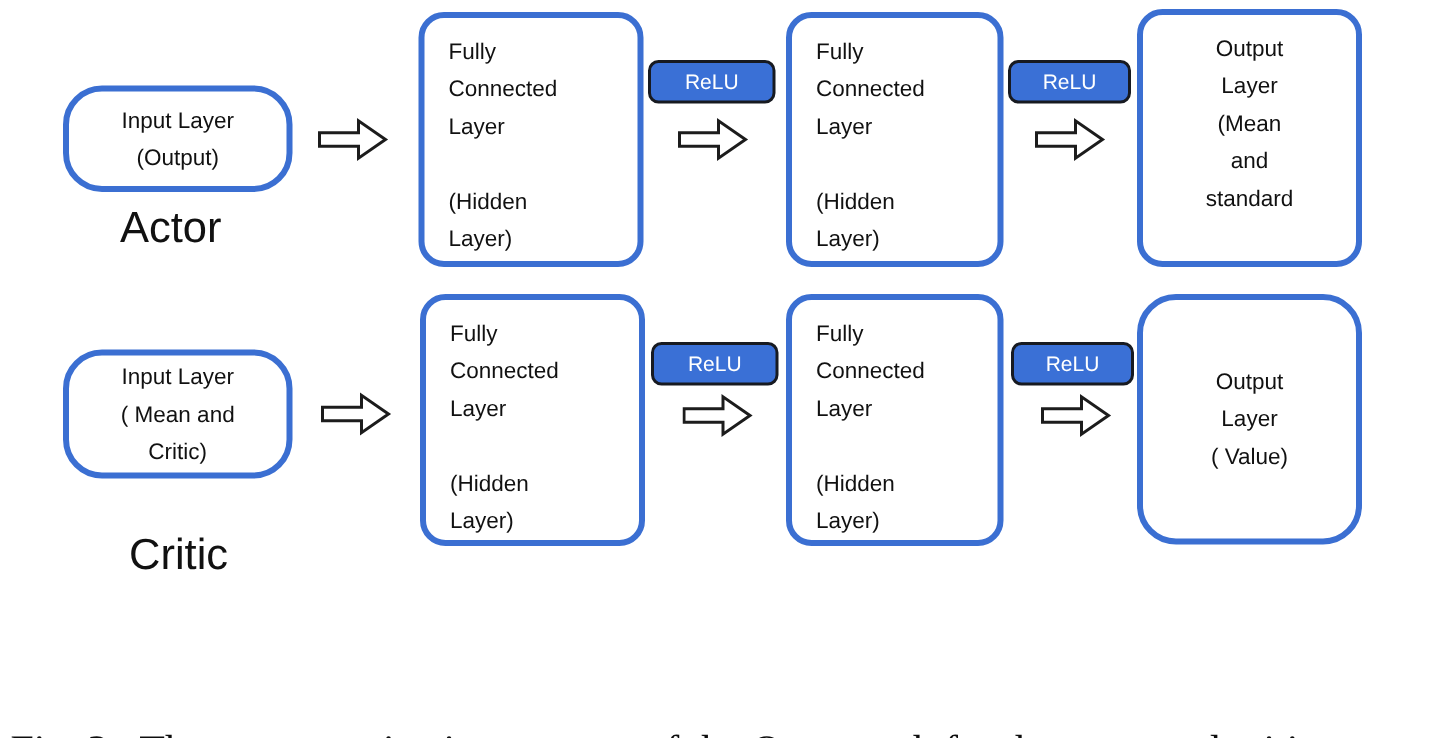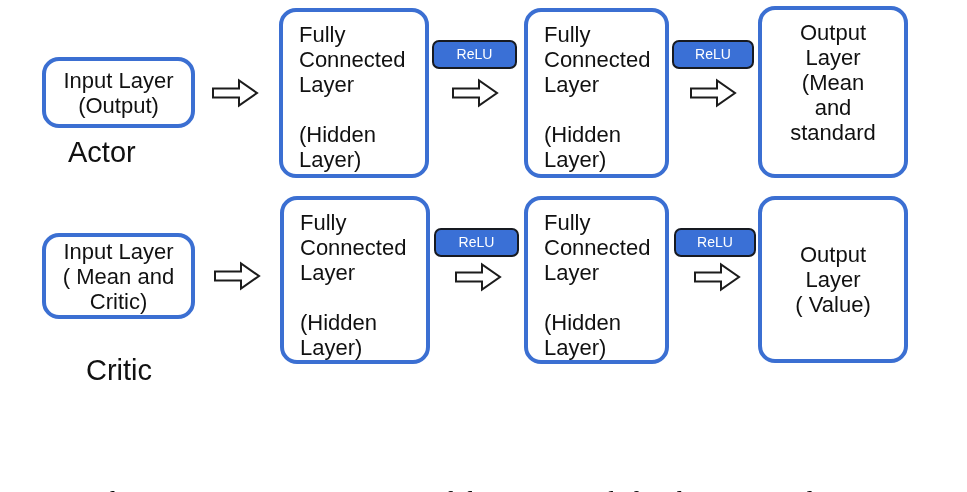--- a/index.html
+++ b/index.html
@@ -4,24 +4,24 @@
 <style>
   html, body { margin:0; padding:0; background:#ffffff; }
   .canvas {
     position:relative; width:967px; height:492px; background:#ffffff;
     font-family:"Liberation Sans", sans-serif; color:#111111; overflow:hidden;
   }
   .node {
     position:absolute; background:#ffffff; box-sizing:border-box;
     border:4px solid #3b6fd2; border-radius:17px;
   }
-  .txt { font-size:22px; line-height:25px; white-space:pre; }
+  .txt { font-size:15px; line-height:25px; white-space:pre; }
   .center {
     display:flex; flex-direction:column; justify-content:center;
-    align-items:center; text-align:center;
+    align-items:center; text-align:center;border-radius:26px;
   }
   .topcenter {
     display:flex; flex-direction:column; justify-content:flex-start;
     align-items:center; text-align:center; padding-top:10px;
   }
   .fc-pad { position:absolute; left:16px; top:10px; text-align:left; }
   .blank { height:25px; }
   .it { }
   .relu {
     position:absolute; box-sizing:border-box;
@@ -40,21 +40,21 @@
 </head>
 <body>
 
 <div class="canvas">
 
   <div class="node center" style="left:42px; top:57px; width:153px; height:71px;">
     <div class="txt">Input Layer</div>
     <div class="txt"><span>(</span><span class="it">Output</span><span>)</span></div>
   </div>
 
-  <div class="row-label" style="left:68px; top:136px;">Actor</div>
+  <div class="row-label" style="left:80px; top:136px;">Actor</div>
 
   <svg class="arrow" style="left:212px; top:78px;" viewBox="0 0 48 30">
     <polygon points="1,10.5 27,10.5 27,2.5 45,15 27,27.5 27,19.5 1,19.5" fill="#ffffff" stroke="#1c1c1c" stroke-width="2"></polygon>
   </svg>
 
   <div class="node" style="left:279px; top:8px; width:150px; height:170px;">
     <div class="fc-pad">
       <div class="txt">Fully</div>
       <div class="txt">Connected</div>
       <div class="txt">Layer</div>

